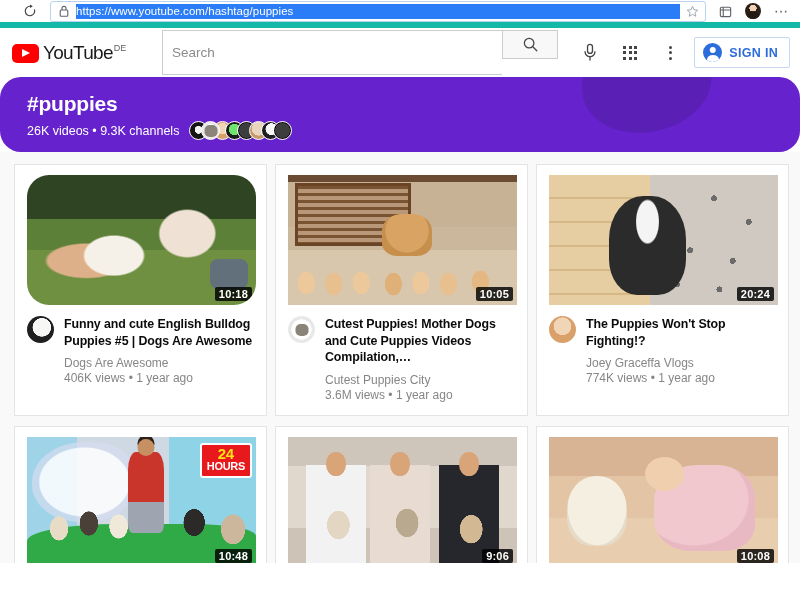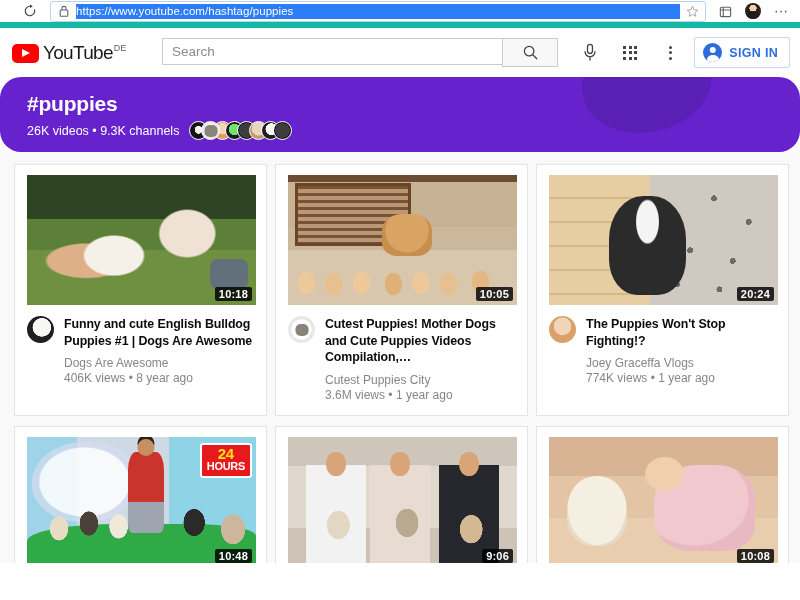--- a/index.html
+++ b/index.html
@@ -97,21 +97,21 @@
     letter-spacing: -0.7px; line-height: 20px;
   }
   .yt-country {
     font-size: 9px; color: #606060; margin-left: 1px; margin-top: 1px;
     line-height: 9px;
   }
   .search-wrap {
     display: flex; align-items: stretch; margin-left: 22px;
   }
   .search-input {
-    width: 340px; height: 27px;
+    width: 340px; height: 45px;
     border: 1px solid #cccccc;
     border-right: none;
     background: #fff;
     font-size: 13.5px;
     color: #222;
     padding: 12px 9px;
     font-family: "Liberation Sans", sans-serif;
     outline: none;
   }
   .search-input::placeholder { color: #8b8b8b; }
@@ -253,20 +253,21 @@
     font-size: 12px; color: #868686; line-height: 15px;
   }
 
   
   .t-bulldogs {
     background:
       radial-gradient(ellipse 60px 40px at 38% 62%, #f6f1e8 0 48%, transparent 52%),
       radial-gradient(ellipse 52px 44px at 70% 45%, #efe2d4 0 52%, transparent 56%),
       radial-gradient(ellipse 70px 30px at 26% 66%, #deb089 0 55%, transparent 60%),
       linear-gradient(#2f4422 0 34%, #5d8038 34% 58%, #6f8f41 58% 100%);
+    border-radius: 22px;
   }
   .t-bulldogs::after{
     content:''; position:absolute; right:8px; bottom:16px; width:38px;height:30px;
     background:#5f6b86; border-radius:8px; opacity:.85;
   }
   .t-motherdog {
     background:
       linear-gradient(#6b4c32 0 5%, #c8b296 5% 40%, #cbb79c 40% 58%, #d8c6ad 58% 100%);
   }
   .t-motherdog::before{
@@ -518,23 +519,23 @@
 
   <div class="grid-row">
 
     <div class="card">
       <div class="thumb t-bulldogs">
         <span class="dur">10:18</span>
       </div>
       <div class="meta">
         <span class="ch-ava ca1"></span>
         <div class="meta-text">
-          <div class="v-title">Funny and cute English Bulldog Puppies #1 | Dogs Are Awesome</div>
+          <div class="v-title">Funny and cute English Bulldog Puppies #5 | Dogs Are Awesome</div>
           <div class="v-channel">Dogs Are Awesome</div>
-          <div class="v-stats">406K views • 8 year ago</div>
+          <div class="v-stats">406K views • 1 year ago</div>
         </div>
       </div>
     </div>
 
     <div class="card">
       <div class="thumb t-motherdog">
         <i></i>
         <span class="dur">10:05</span>
       </div>
       <div class="meta">

